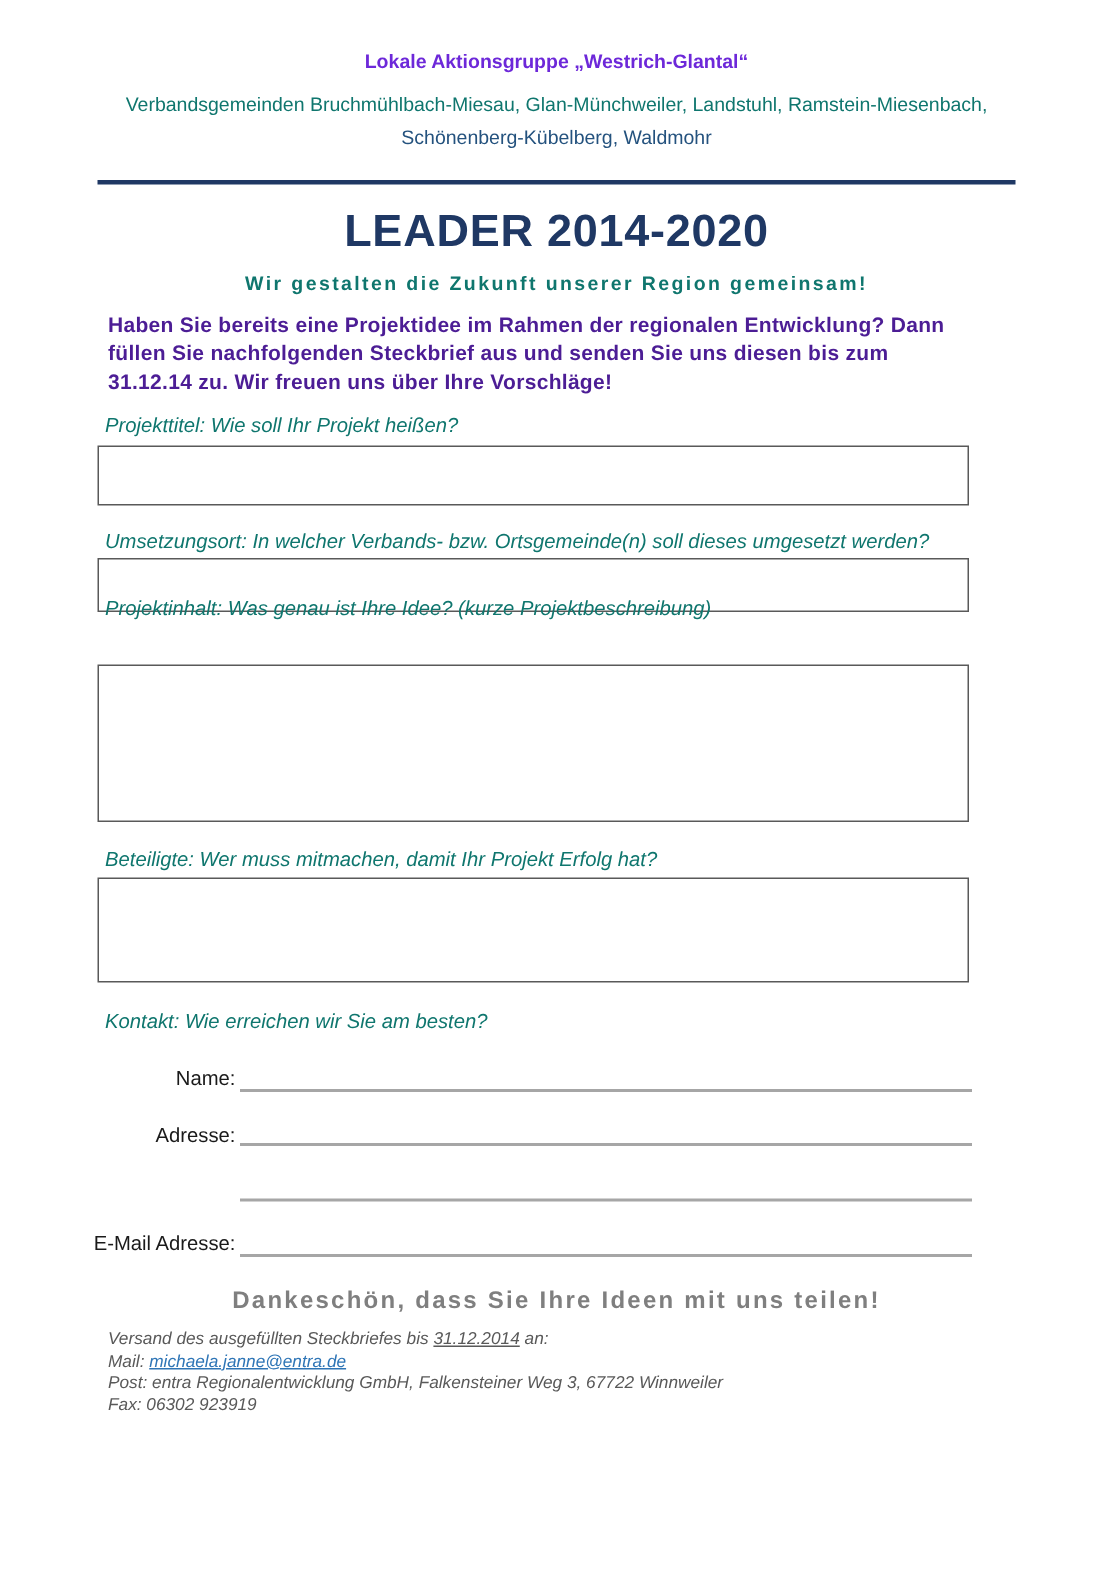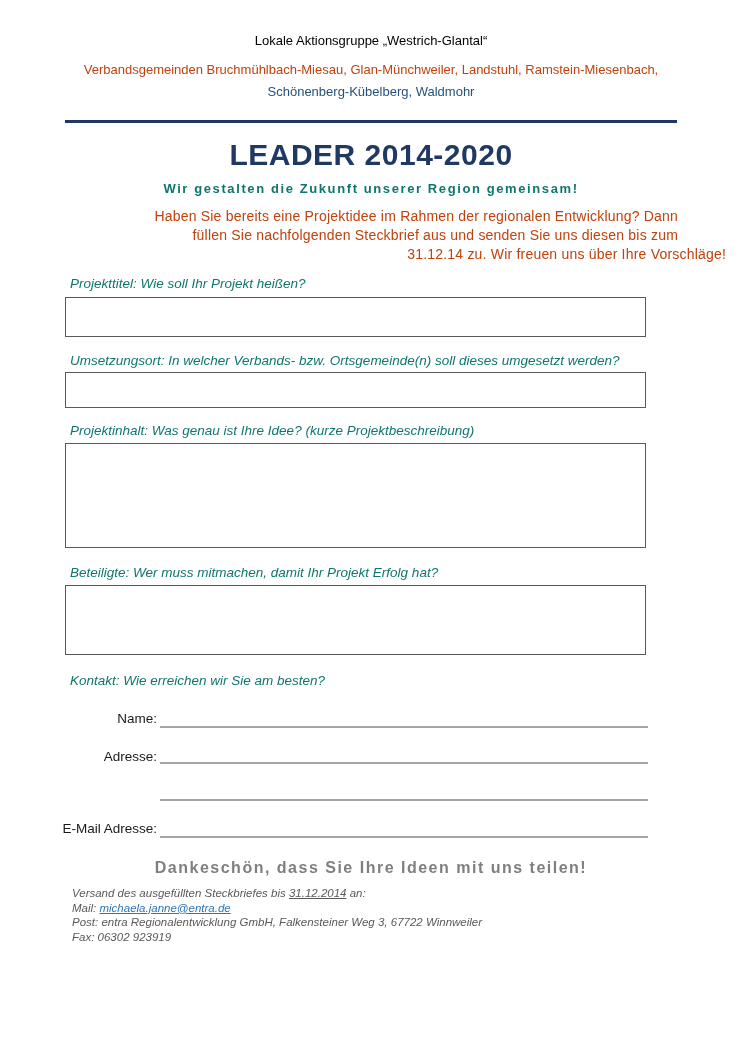--- a/index.html
+++ b/index.html
@@ -8,37 +8,37 @@
     width:742px;height:1050px;
     margin:0 auto;
     background:#ffffff;
     font-family:"Liberation Sans", sans-serif;
     color:#1a1a1a;
     overflow:hidden;
   }
   .abs{position:absolute;}
   .centered{left:0;width:742px;text-align:center;}
 
-  .org-line{top:33px;font-size:13px;font-weight:normal;color:#000000;}
-  .muni-line1{top:62px;font-size:13px;color:#c2410c;}
+  .org-line{top:33px;font-size:13px;font-weight:bold;color:#6d28d9;}
+  .muni-line1{top:62px;font-size:13px;color:#0f766e;}
   .muni-line2{top:84px;font-size:13px;color:#24527e;}
   .rule{top:120px;left:65px;width:612px;height:3px;background:#1F3864;}
 
   .doc-title{top:138px;font-size:30px;font-weight:bold;color:#1F3864;letter-spacing:0.5px;}
   .doc-subtitle{top:181px;font-size:13px;font-weight:bold;color:#0f766e;letter-spacing:1.6px;}
 
-  .intro{left:72px;width:606px;font-size:14px;font-weight:normal;color:#c2410c;letter-spacing:0.2px;line-height:19px;text-align:right;}
+  .intro{left:72px;width:606px;font-size:14px;font-weight:bold;color:#4c1d95;letter-spacing:0.2px;line-height:19px;}
   .intro-l1{top:207px;}
   .intro-l2{top:226px;}
-  .intro-l3{top:245px;margin-left:48px;}
+  .intro-l3{top:245px;}
 
   .field-label{left:70px;font-size:13.5px;font-style:italic;color:#0f766e;}
   .lab1{top:276px;}
   .lab2{top:353px;}
-  .lab3{top:423px;}
+  .lab3{top:398px;}
   .lab4{top:565px;}
   .lab5{top:673px;}
 
   .field-box{left:65px;width:581px;border:1.5px solid #595959;background:#fff;box-sizing:border-box;}
   .box1{top:297px;height:40px;}
   .box2{top:372px;height:36px;}
   .box3{top:443px;height:105px;}
   .box4{top:585px;height:70px;}
 
   .contact-label{left:60px;width:97px;text-align:right;font-size:13.5px;color:#1a1a1a;}

